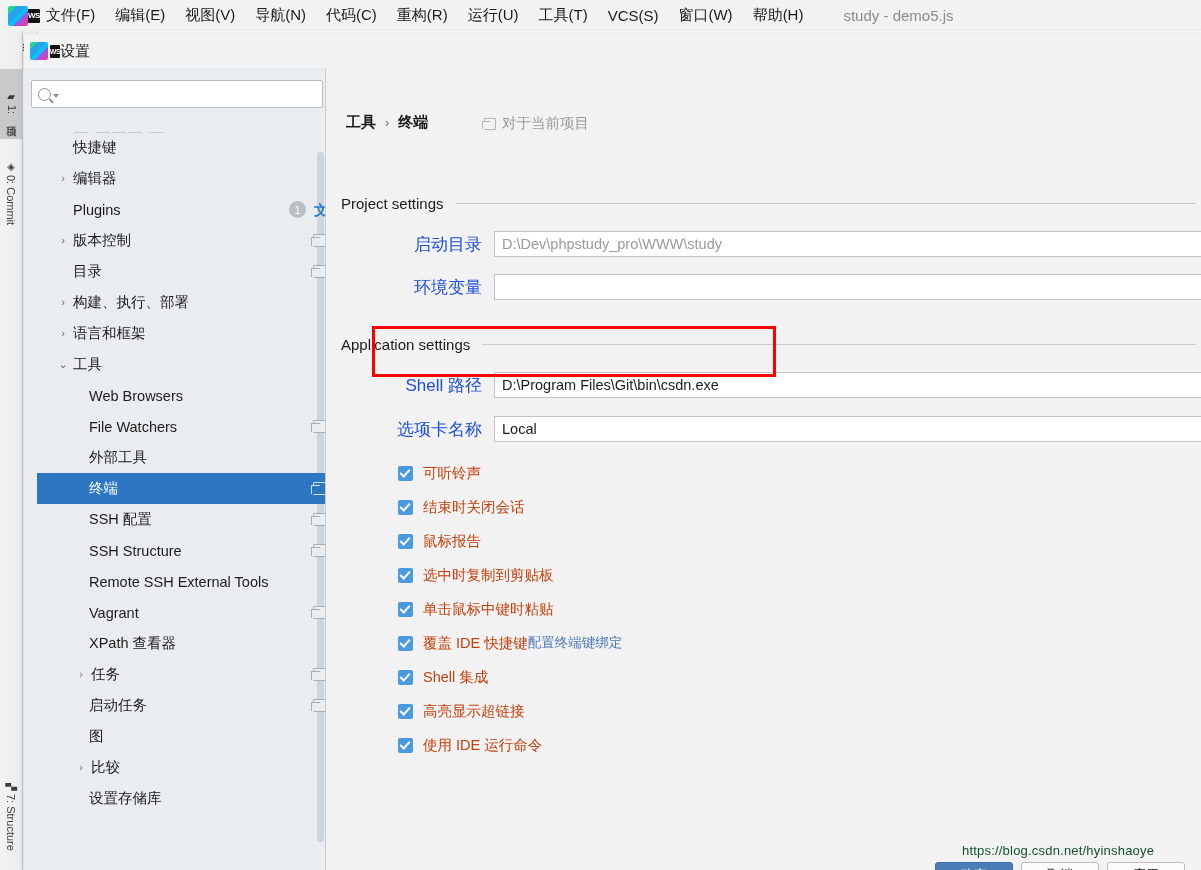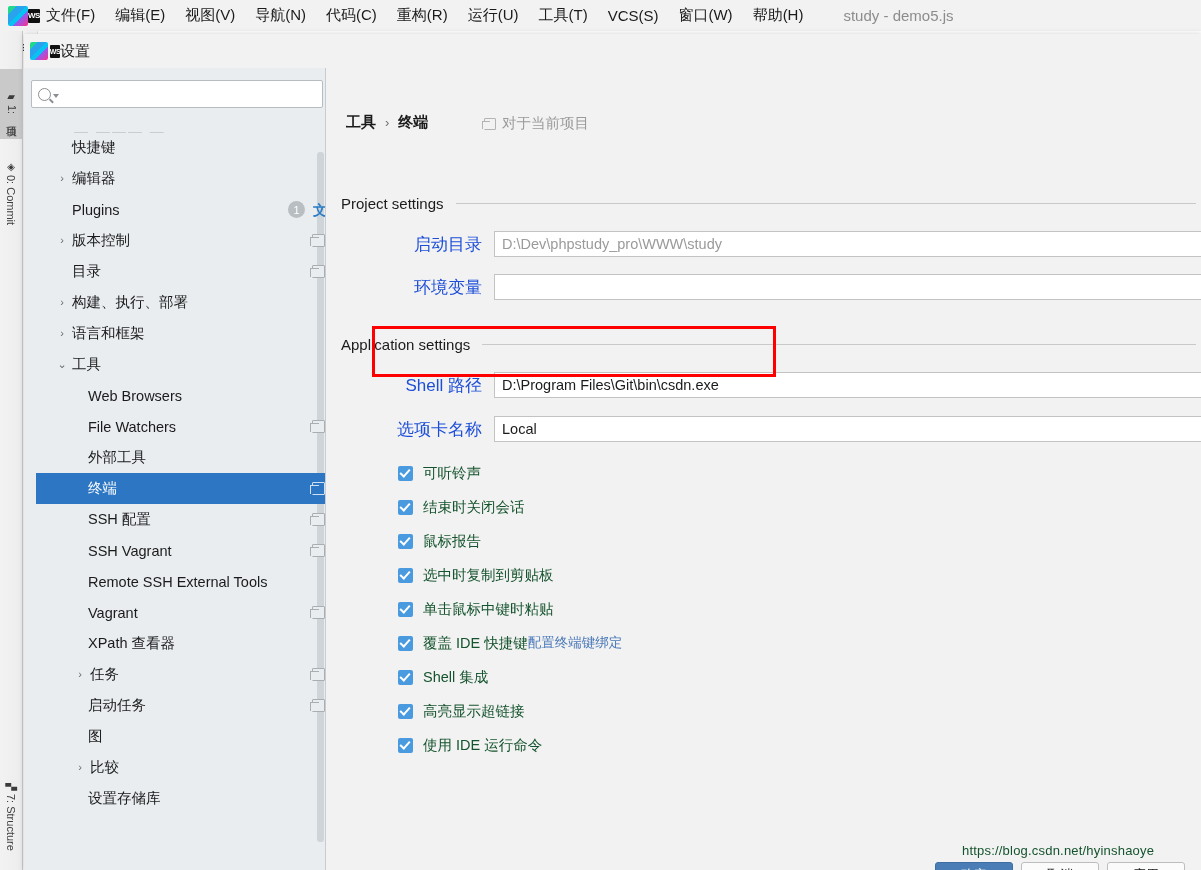--- a/index.html
+++ b/index.html
@@ -217,21 +217,21 @@
   .checks{position:absolute;left:72px;top:388px;}
   .chk{display:flex;align-items:center;height:34px;}
   .chkbox{
     width:15px;height:15px;background:#4a9ae0;border-radius:2px;flex:0 0 auto;
     position:relative;margin-right:10px;
   }
   .chkbox:after{
     content:"";position:absolute;left:4px;top:1px;width:4px;height:8px;
     border:solid #fff;border-width:0 2px 2px 0;transform:rotate(42deg);
   }
-  .chk .ctext{font-size:14.5px;color:#14532d;white-space:nowrap;}
+  .chk .ctext{font-size:14.5px;color:#c2410c;white-space:nowrap;}
   .chk .clink{font-size:13.5px;color:#4a78b8;white-space:nowrap;cursor:pointer;}
   .btn{
     position:absolute;top:862px;height:26px;border-radius:3px;box-sizing:border-box;
     font-size:13px;display:flex;align-items:center;justify-content:center;
   }
   .btn.primary{background:#4a7db5;border:1px solid #3e6ea3;color:#fff;}
   .btn.normal{background:#fbfbfb;border:1px solid #bdbdbd;color:#1b1b1b;}
   .btn-ok{left:935px;width:78px;}
   .btn-cancel{left:1021px;width:78px;}
   .btn-apply{left:1107px;width:78px;}
@@ -300,21 +300,21 @@
         <input class="search-input" type="text" placeholder="" style="">
       </div>
 
       <div class="tree">
         <div class="tree-scroll"></div>
 
         <div class="ghost-row">
           <span class="gl">— ——— —</span>
         </div>
 
-        <div style="position:absolute;left:12px;top:15px;width:301px;">
+        <div style="position:absolute;left:0;top:15px;width:301px;padding-left:13px;">
 
           <div class="node ind0">
             <span class="arrow none">›</span>
             <span class="lbl">快捷键</span>
           </div>
 
           <div class="node ind0">
             <span class="arrow">›</span>
             <span class="lbl">编辑器</span>
           </div>
@@ -370,21 +370,21 @@
             <span class="lbl">终端</span>
             <span class="copyic"></span>
           </div>
 
           <div class="node lvl2">
             <span class="lbl">SSH 配置</span>
             <span class="copyic"></span>
           </div>
 
           <div class="node lvl2">
-            <span class="lbl">SSH Vagrant</span>
+            <span class="lbl">SSH Structure</span>
             <span class="copyic"></span>
           </div>
 
           <div class="node lvl2">
             <span class="lbl">Remote SSH External Tools</span>
           </div>
 
           <div class="node lvl2">
             <span class="lbl">Vagrant</span>
             <span class="copyic"></span>

